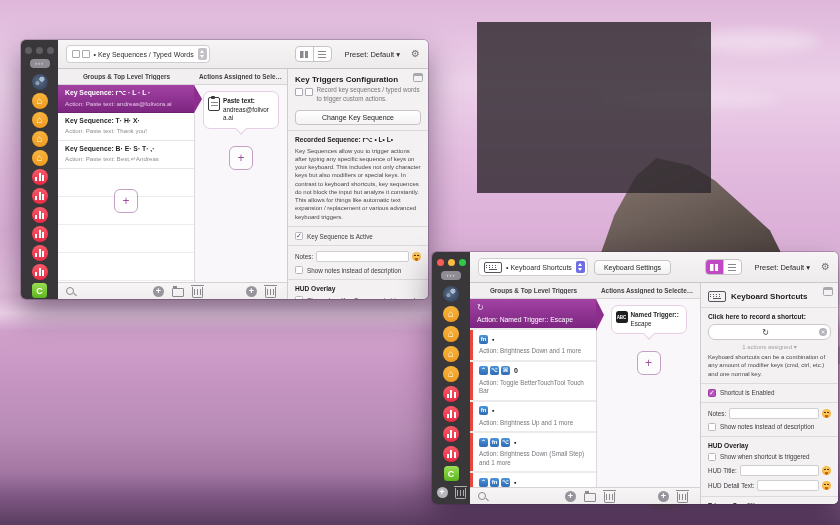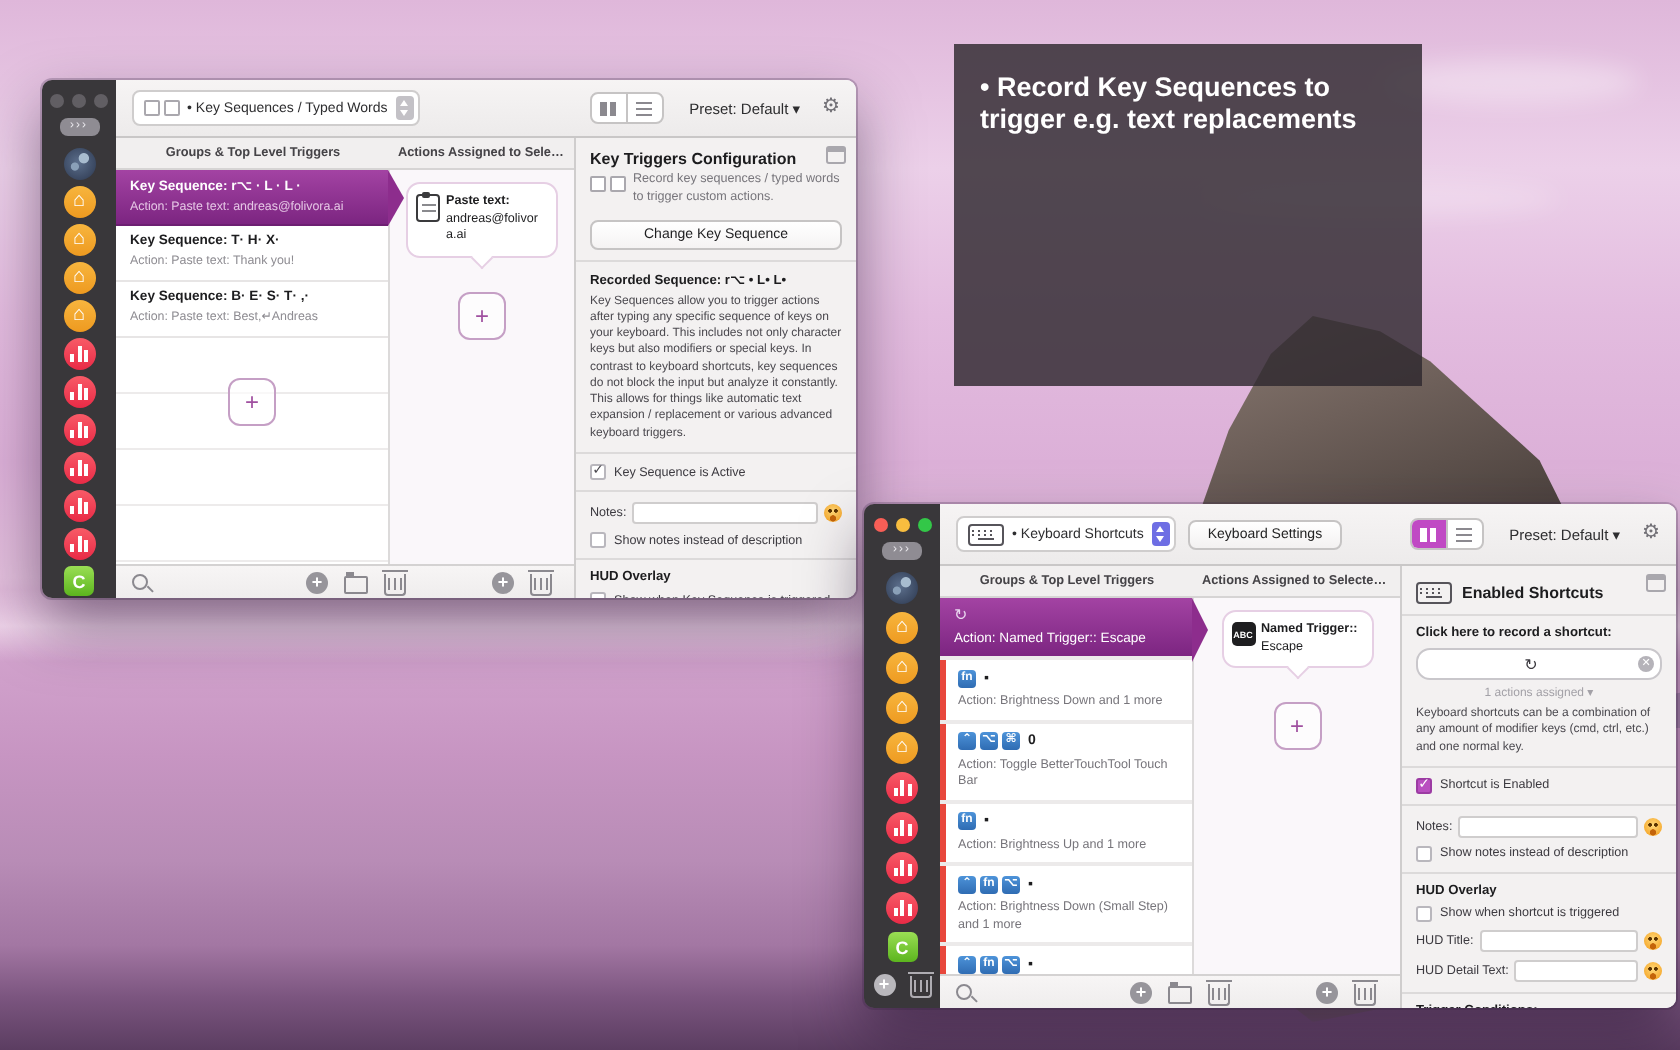--- a/index.html
+++ b/index.html
@@ -210,21 +210,20 @@
   <div class="bg cloud c1"></div>
   <div class="bg cloud c2"></div>
   <div class="bg mtn"></div>
   <div class="bg rock"></div>
   <div class="bg rockref"></div>
   <div class="bg stone s1"></div>
   <div class="bg stone s2"></div>
   <div class="bg stone s3"></div>
 
   <div class="callout">
-    <p>• Record Key Sequences to trigger e.g. text replacements</p>
   </div>
 
   <section class="window w1">
     <aside class="sidebar">
       <div class="traffic">
         <span class="light"></span>
         <span class="light"></span>
         <span class="light"></span>
       </div>
       <div class="more-pill">›››</div>
@@ -481,21 +480,21 @@
             <span class="bb bb-g2">
               <span class="icon-plus lt">+</span>
               <span class="icon-trash dk"></span>
             </span>
           </div>
         </div>
         <div class="config">
           <span class="proxy-icon"></span>
           <div class="cfg-head2" style="margin-top:2px">
             <span class="kbd-icon"></span>
-            <span class="cfg-title">Enabled Shortcuts</span>
+            <span class="cfg-title">Keyboard Shortcuts</span>
           </div>
           <hr class="div">
           <div class="cfg-bold">Click here to record a shortcut:</div>
           <div class="rec-pill">
             <span class="rec-glyph">↻</span>
             <span class="rec-clear">✕</span>
           </div>
           <div class="assigned">1 actions assigned ▾</div>
           <div class="cfg-par">Keyboard shortcuts can be a combination of any amount of modifier keys (cmd, ctrl, etc.) and one normal key.</div>
           <hr class="div">

